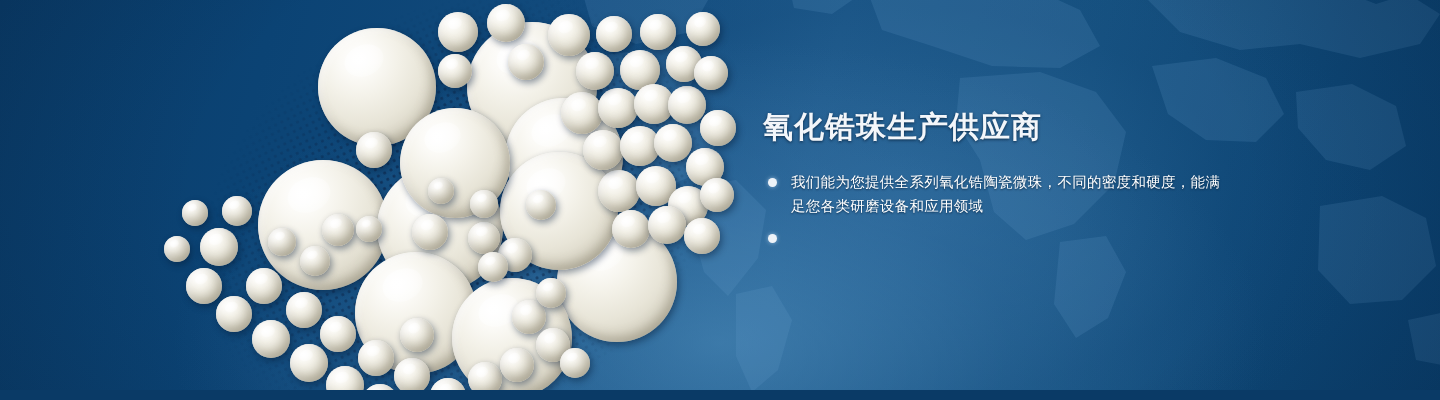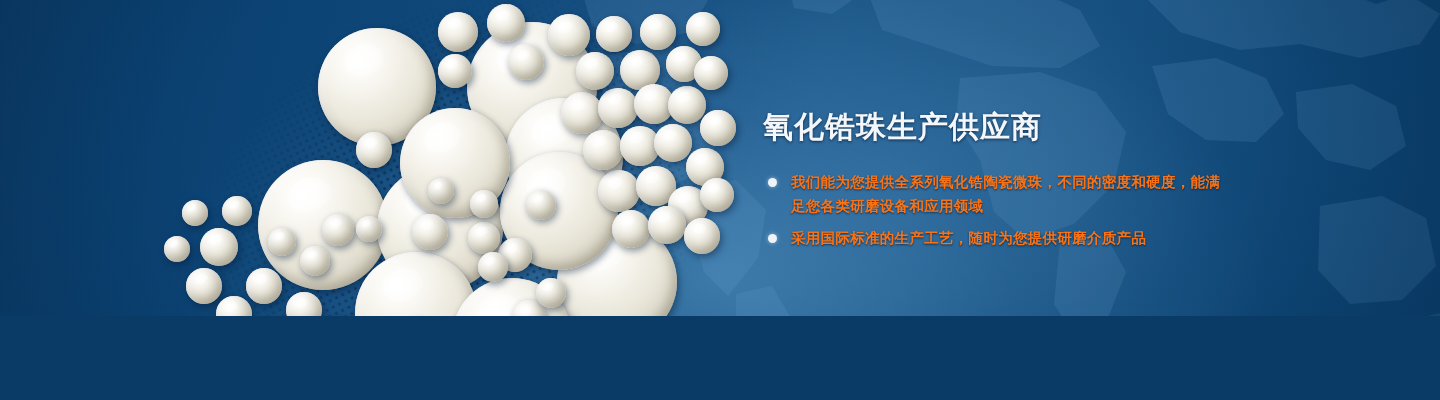--- a/index.html
+++ b/index.html
@@ -1,20 +1,20 @@
 <!DOCTYPE html>
 <html><head>
 <meta charset="utf-8">
 <style>
   html,body{margin:0;padding:0;background:#0a3a66;}
   *{box-sizing:border-box;}
 
   .banner{
     position:relative;
-    width:1440px;height:316px;
+    width:1440px;height:390px;
     overflow:hidden;
     font-family:"Liberation Sans","DejaVu Sans",sans-serif;
     background:#0b4272;
   }
 
   
   .bg-base{
     position:absolute;inset:0;
     background:
       radial-gradient(ellipse 760px 420px at 50% 88%,
@@ -108,24 +108,23 @@
   .bullets{
     list-style:none;
     margin:24px 0 0 0;padding:0;
   }
   .bullets li{
     position:relative;
     padding-left:28px;
     margin-bottom:8px;
     font-size:14.5px;
     line-height:24px;
-    color:#f97316;
+    color:#ffffff;
     text-shadow:0 1px 2px rgba(3,24,48,.7);
     letter-spacing:.3px;
-    font-weight:bold;
   }
   .bullets li .dot{
     position:absolute;left:5px;top:8px;
     width:9px;height:9px;border-radius:50%;
     background:#eef3f8;
     box-shadow:0 0 4px rgba(190,215,240,.7);
   }
 </style>
 </head>
 <body>
@@ -237,18 +236,17 @@
 
   <div class="copy">
     <h1 class="headline">氧化锆珠生产供应商</h1>
     <ul class="bullets">
       <li>
         <span class="dot"></span>
         <span>我们能为您提供全系列氧化锆陶瓷微珠，不同的密度和硬度，能满足您各类研磨设备和应用领域</span>
       </li>
       <li>
         <span class="dot"></span>
-        <span>采用国际标准的生产工艺，随时为您提供研磨介质产品</span>
       </li>
     </ul>
   </div>
 
 </div>
 
 </body></html>

